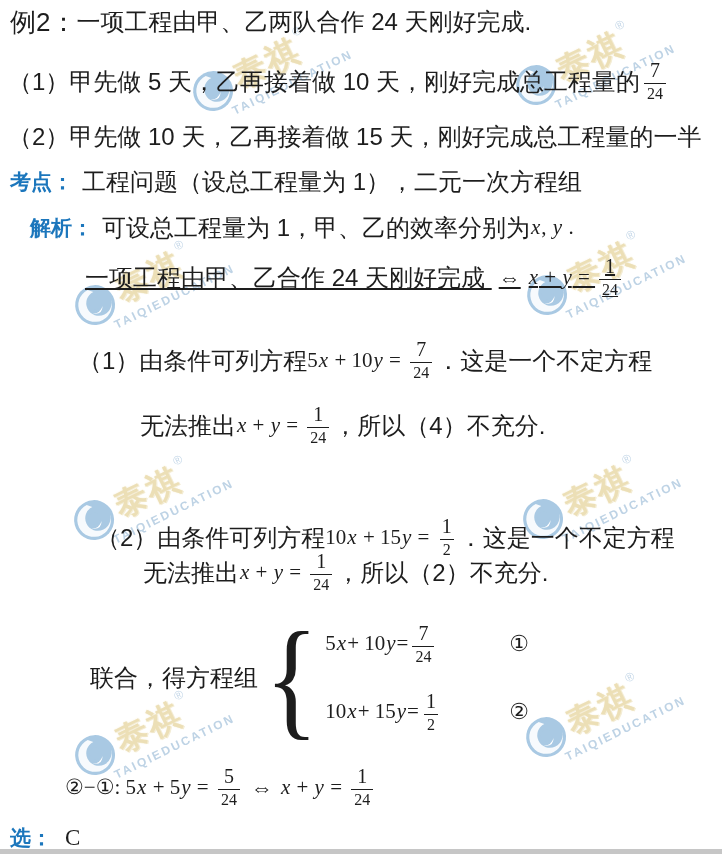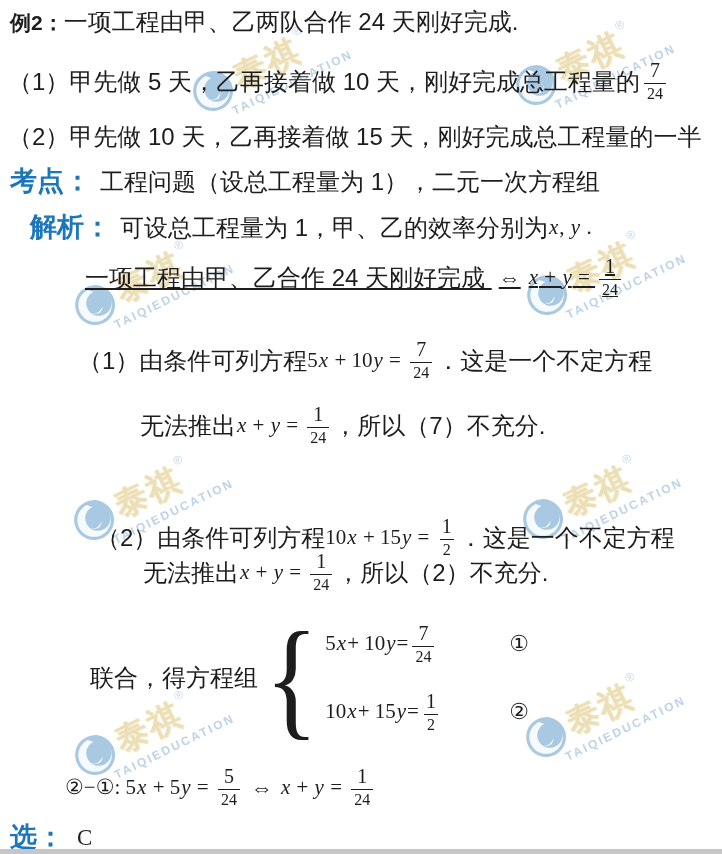--- a/index.html
+++ b/index.html
@@ -2,22 +2,22 @@
 <html><head>
 <meta charset="utf-8">
 <style>
   html,body{margin:0;padding:0;background:#fff;}
   .page{position:relative;width:722px;height:854px;background:#ffffff;overflow:hidden;
         font-family:"Liberation Sans",sans-serif;color:#1d1d1d;}
   
   .row{position:absolute;display:flex;align-items:center;white-space:nowrap;z-index:2;
        font-size:20px;line-height:27px;}
   .row span{white-space:pre;}
-  .label-bold{font-weight:bold;font-size:21px;}
-  .label-blue{color:#1b76bc;font-weight:bold;font-size:27px;margin-right:9px;}
+  .label-bold{font-weight:normal;font-size:26px;}
+  .label-blue{color:#1b76bc;font-weight:bold;font-size:21px;margin-right:9px;}
   .mc{font-size:24px;font-family:"Liberation Sans",sans-serif;}
   .mu{font-family:"Liberation Serif",serif;font-size:21px;}
   .mi{font-family:"Liberation Serif",serif;font-style:italic;font-size:21px;margin:0 1px;}
   .ms{font-family:"Liberation Serif",serif;font-size:22px;margin:0 7px;}
   .frac{display:inline-flex;flex-direction:column;align-items:center;
         font-family:"Liberation Serif",serif;line-height:1.05;margin:0 4px;}
   .frac .num{font-size:20px;padding:0 3px 2px;}
   .frac .den{font-size:16px;border-top:1.5px solid #1d1d1d;padding:2px 3px 0;}
   .answer{font-family:"Liberation Serif",serif;font-size:23px;margin-left:4px;}
   
@@ -103,21 +103,21 @@
       <span class="mc">．这是一个不定方程</span>
     </div>
 
   <div class="row" style="left:140px;top:395px;height:60px;">
       <span class="mc">无法推出</span>
       <span class="mi">x</span>
       <span class="mu"> + </span>
       <span class="mi">y</span>
       <span class="mu"> = </span>
       <span class="frac"><span class="num">1</span><span class="den">24</span></span>
-      <span class="mc">，所以（7）不充分.</span>
+      <span class="mc">，所以（4）不充分.</span>
     </div>
 
   <div class="row" style="left:96px;top:469px;height:60px;margin-top:38px;">
       <span class="mc">（2）由条件可列方程</span>
       <span class="mu">10</span>
       <span class="mi">x</span>
       <span class="mu"> + 15</span>
       <span class="mi">y</span>
       <span class="mu"> = </span>
       <span class="frac"><span class="num">1</span><span class="den">2</span></span>

